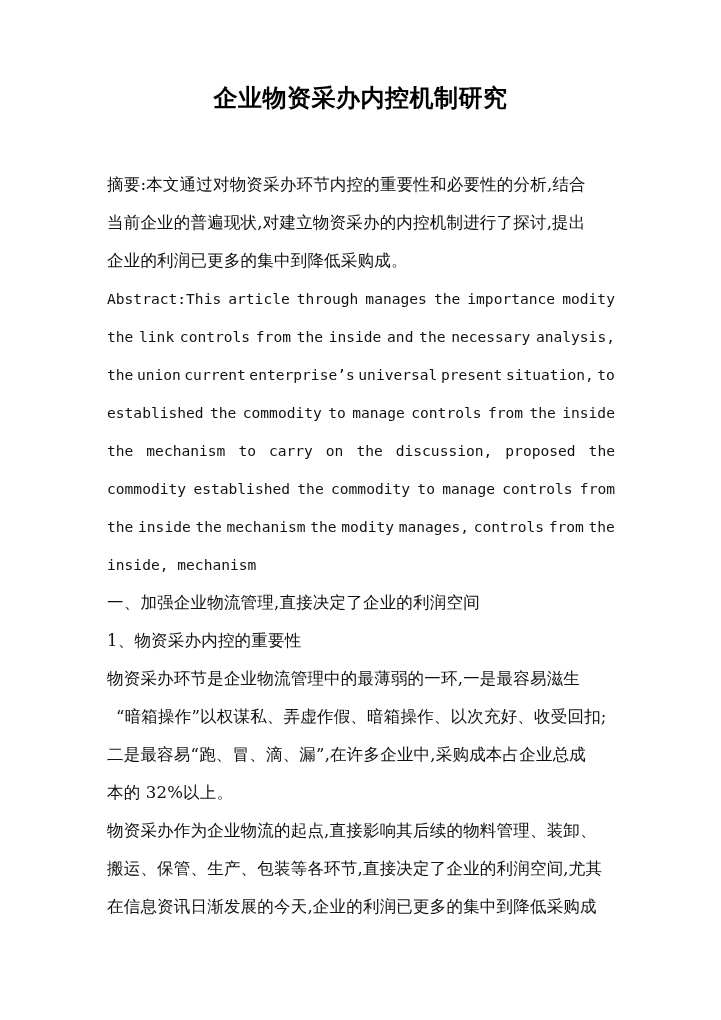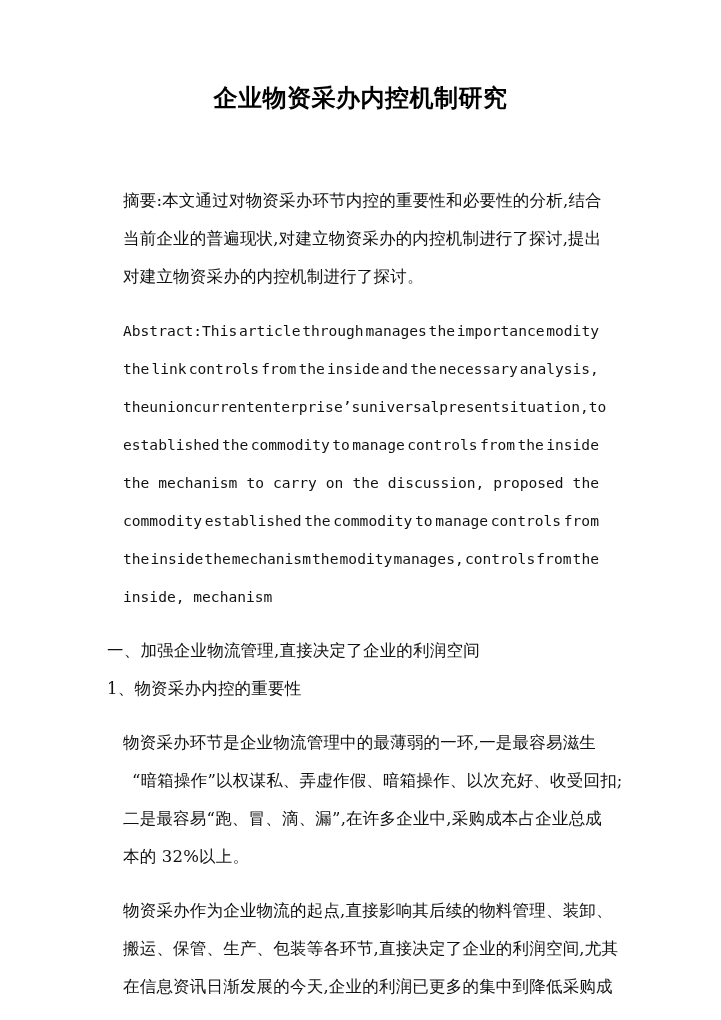--- a/index.html
+++ b/index.html
@@ -30,21 +30,21 @@
     line-height: 1.2;
   }
   .body-col {
     position: absolute;
     left: 107px;
     top: 166px;
     width: 508px;
   }
   
   .para {
-    margin: 16px;
+    margin: 0;
     padding: 0;
   }
   .line {
     height: 38px;
     line-height: 38px;
     white-space: nowrap;
     color: #111111;
     font-family: "DejaVu Serif", "Liberation Serif", serif;
   }
   
@@ -73,21 +73,21 @@
 
 <div class="page">
 
   <div class="doc-title">企业物资采办内控机制研究</div>
 
   <div class="body-col">
 
     <div class="para">
       <div class="line cn"> 摘要:本文通过对物资采办环节内控的重要性和必要性的分析,结合</div>
       <div class="line cn">当前企业的普遍现状,对建立物资采办的内控机制进行了探讨,提出</div>
-      <div class="line cn">对建立物资采办的内控机制进行了探讨。</div>
+      <div class="line cn">企业的利润已更多的集中到降低采购成。</div>
     </div>
 
     <div class="para">
 
       <div class="line en justify">
         <span>Abstract:This</span>
         <span>article</span>
         <span>through</span>
         <span>manages</span>
         <span>the</span>

